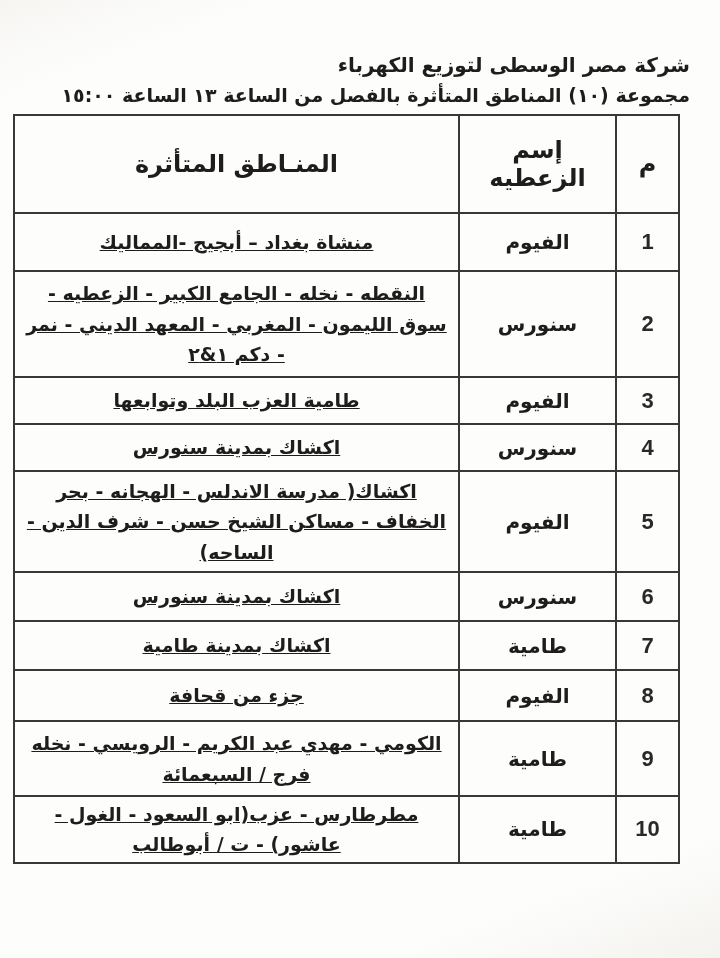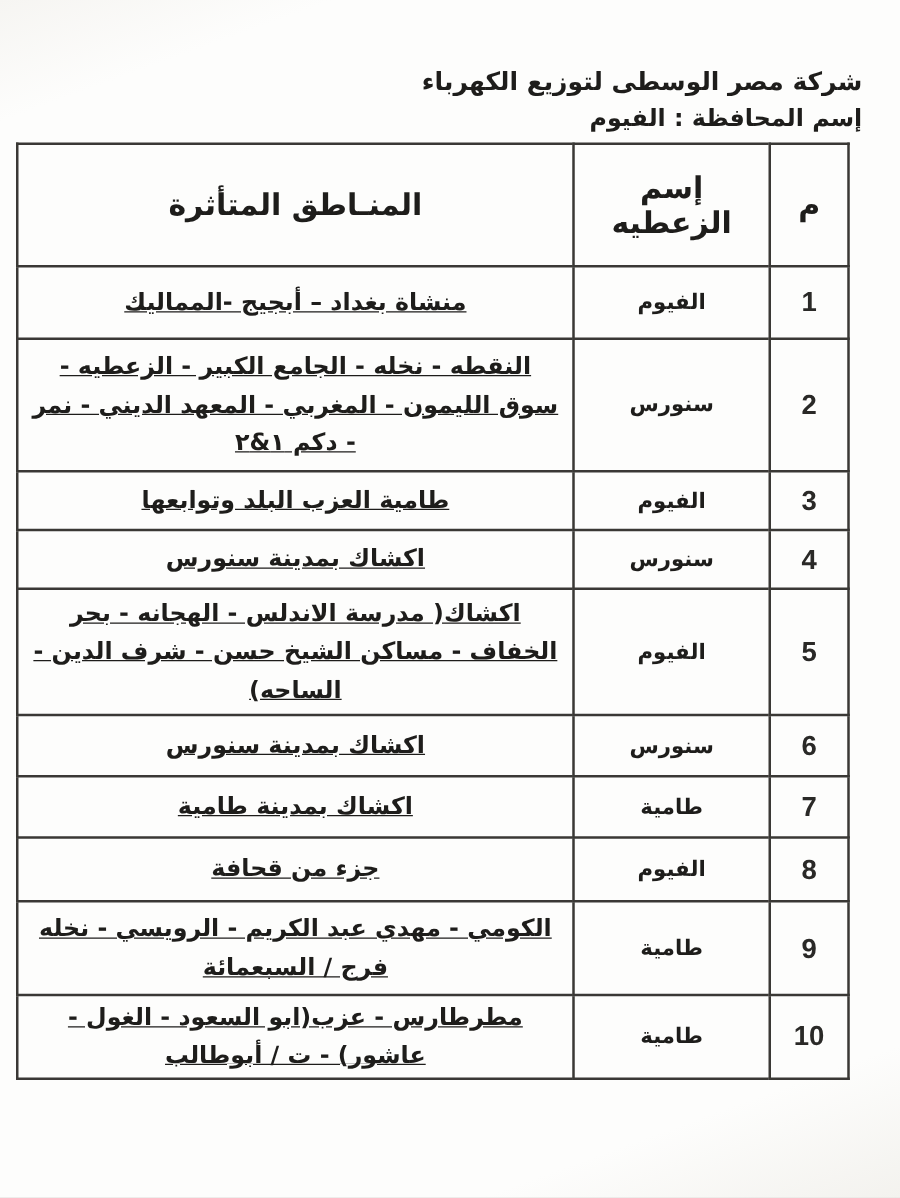--- a/index.html
+++ b/index.html
@@ -43,42 +43,42 @@
   col.c-city { width: 157px; }
   col.c-areas{ width: 445px; }
   tr.hrow    { height: 98px; }
   tr.hrow th { font-size: 24px; }
   td.num {
     font-family: "Liberation Sans", sans-serif;
     font-weight: 500;
     font-size: 22px;
     color: #2a2927;
   }
-  td.city  { font-size: 17px; }
+  td.city  { font-size: 20px; }
   td.areas { font-size: 19px; line-height: 1.6; text-decoration: underline; }
   
   tr.r0 { height: 58px;  }
   tr.r1 { height: 106px; }
   tr.r2 { height: 47px;  }
   tr.r3 { height: 47px;  }
   tr.r4 { height: 101px; }
   tr.r5 { height: 49px;  }
   tr.r6 { height: 49px;  }
   tr.r7 { height: 51px;  }
   tr.r8 { height: 75px;  }
   tr.r9 { height: 66px;  }
 </style>
 </head>
 <body>
 
 <div class="page">
 
   <div class="doc-header">
     <div class="line1">شركة مصر الوسطى لتوزيع الكهرباء</div>
-    <div class="line3">إسم المحافظة : الفيوم</div>
+    <div class="line2">مجموعة (١٠)  المناطق المتأثرة بالفصل من الساعة ١٣ الساعة ١٥:٠٠</div>
   </div>
 
   <table class="outage">
     <colgroup>
       <col class="c-num">
         <col class="c-city">
         <col class="c-areas">
     </colgroup>
     <thead>
       <tr class="hrow">

